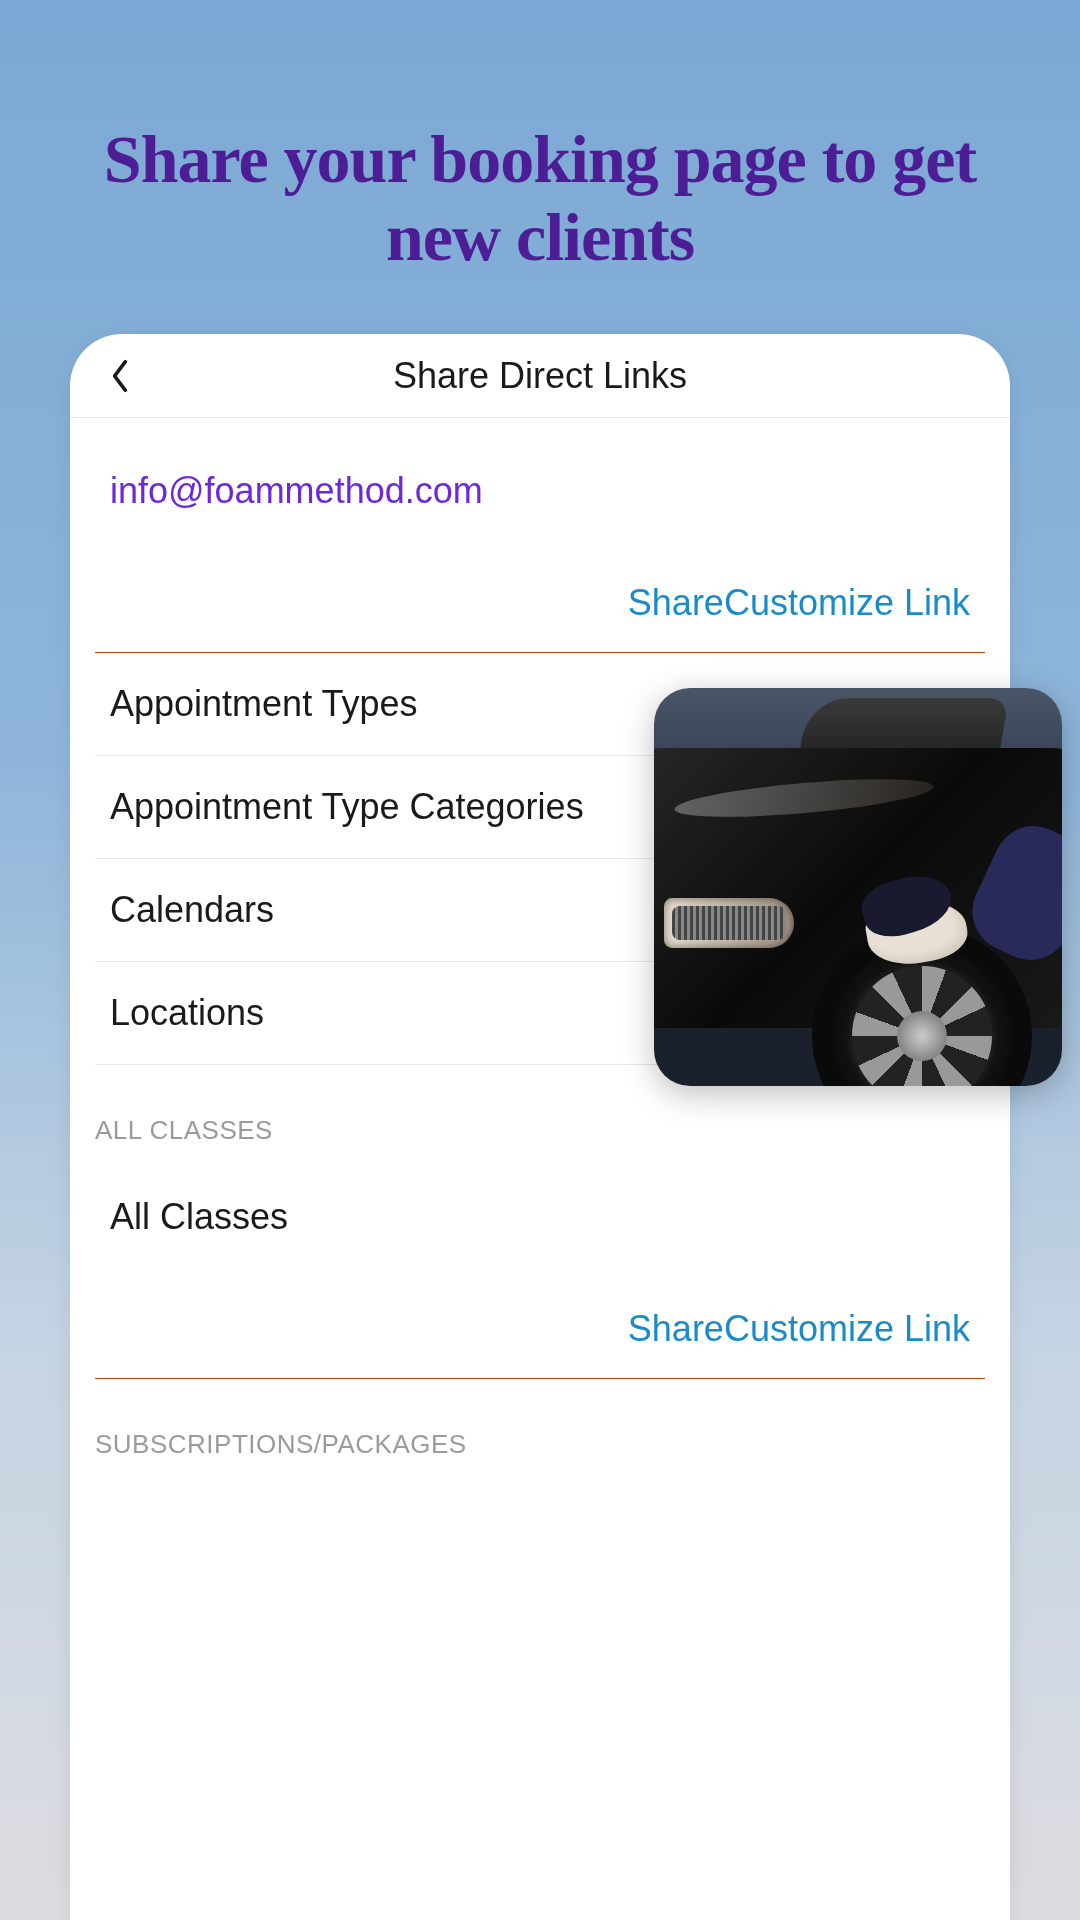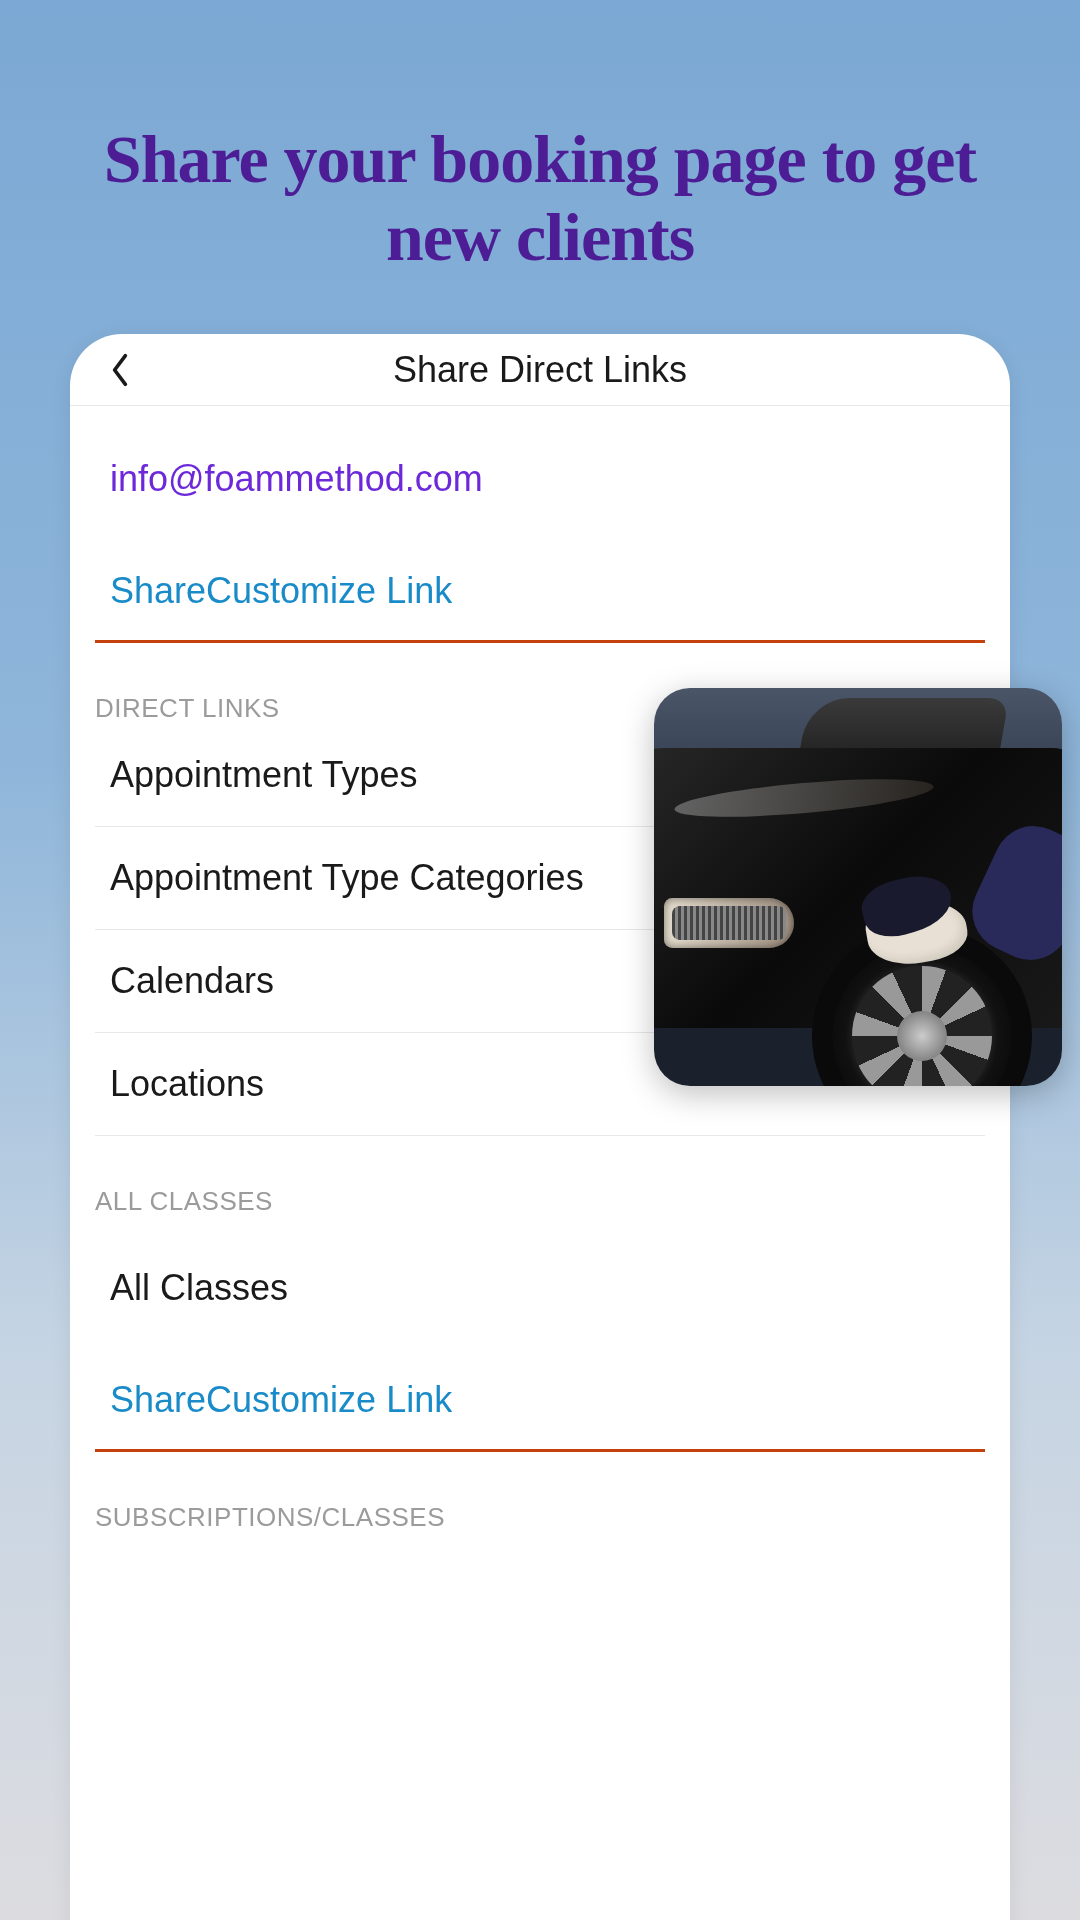--- a/index.html
+++ b/index.html
@@ -33,21 +33,21 @@
       bottom: -50px;
       background: #ffffff;
       border-radius: 52px 52px 0 0;
       overflow: hidden;
       box-shadow: 0 4px 20px rgba(0,0,0,0.08);
     }
     .app-header {
       display: flex;
       align-items: center;
       justify-content: center;
-      height: 72px;
+      height: 84px;
       position: relative;
       border-bottom: 1px solid #e8e8e8;
     }
     .back-button {
       position: absolute;
       left: 30px;
       top: 50%;
       transform: translateY(-50%);
       width: 40px;
       height: 40px;
@@ -76,23 +76,23 @@
       padding: 50px 0 0 0;
     }
     .email-text {
       font-size: 36px;
       color: #6d28d9;
       padding: 52px 0 0 15px;
       font-weight: 400;
     }
     .action-row {
       display: flex;
-      justify-content: flex-start;
+      justify-content: flex-end;
       padding: 70px 15px 28px 15px;
-      border-bottom: 3px solid #c2410c;
+      border-bottom: 1px solid #c2410c;
     }
     .action-link {
       font-size: 36px;
       color: #1a8bc9;
       font-weight: 400;
       cursor: pointer;
     }
     .link-item {
       padding: 30px 15px 30px 15px;
       border-bottom: 1px solid #e8e8e8;
@@ -253,34 +253,33 @@
     <div class="header-title">Share Direct Links</div>
   </div>
 
   <div class="content">
     <div class="email-text">info@foammethod.com</div>
     <div class="action-row">
       <div class="action-link">Share</div>
       <div class="action-link">Customize Link</div>
     </div>
 
-    <div class="section-label">DIRECT LINKS</div>
     <div class="link-item">Appointment Types</div>
     <div class="link-item">Appointment Type Categories</div>
     <div class="link-item">Calendars</div>
     <div class="link-item">Locations</div>
 
     <div class="section-label">ALL CLASSES</div>
     <div class="all-classes-text">All Classes</div>
     <div class="action-row">
       <div class="action-link">Share</div>
       <div class="action-link">Customize Link</div>
     </div>
 
-    <div class="section-label">SUBSCRIPTIONS/CLASSES</div>
+    <div class="section-label">SUBSCRIPTIONS/PACKAGES</div>
   </div>
 </div>
 
 <div class="overlay-image">
   <div class="car-roof"></div>
   <div class="car-body"></div>
   <div class="car-highlight"></div>
   <div class="headlight"></div>
   <div class="wheel">
     <div class="wheel-spokes"></div>

